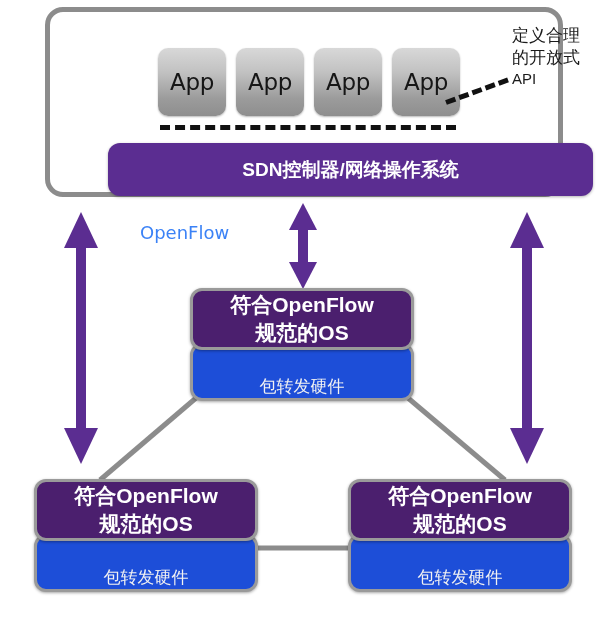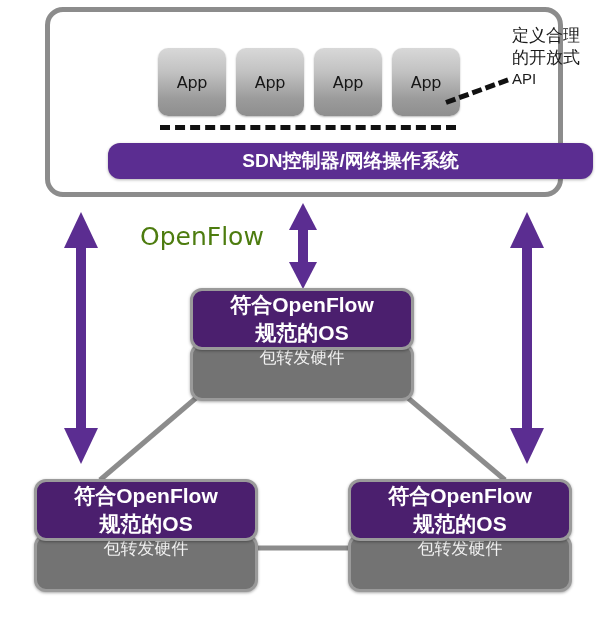--- a/index.html
+++ b/index.html
@@ -34,21 +34,21 @@
     position: absolute;
     width: 68px;
     height: 68px;
     border-radius: 10px;
     background: linear-gradient(to bottom, #d8d8d8 0%, #c2c2c2 35%, #9b9b9b 75%, #8e8e8e 100%);
     box-shadow: 0 1px 2px rgba(0,0,0,0.28);
     display: flex;
     align-items: center;
     justify-content: center;
     color: #161616;
-    font-size: 16px;
+    font-size: 23px;
     font-family: "DejaVu Sans", sans-serif;
     letter-spacing: -0.3px;
   }
   #app-0 { left: 108px; top: 36px; }
   #app-1 { left: 186px; top: 36px; }
   #app-2 { left: 264px; top: 36px; }
   #app-3 { left: 342px; top: 36px; }
 
   
   .api-dash-h {
@@ -86,40 +86,40 @@
     font-size: 15px;
     font-family: "Liberation Sans", sans-serif;
   }
 
   
   .controller-bar {
     position: absolute;
     left: 58px;
     top: 131px;
     width: 485px;
-    height: 36px;
+    height: 53px;
     border-radius: 12px;
     background: #5b2d91;
     display: flex;
     align-items: center;
     justify-content: center;
     color: #ffffff;
     font-size: 19px;
     font-weight: bold;
     box-shadow: 0 1px 3px rgba(0,0,0,0.3);
     box-sizing: border-box;
   }
 
   
   .openflow-label {
     position: absolute;
     left: 140px;
     top: 222px;
-    color: #4d7c0f;
-    font-size: 25px;
+    color: #3b82f6;
+    font-size: 18px;
     font-family: "DejaVu Sans", sans-serif;
   }
 
   
   .v-arrow {
     position: absolute;
   }
 
   
   .switch {
@@ -147,25 +147,25 @@
     z-index: 3;
     box-shadow: 0 1px 3px rgba(0,0,0,0.35);
   }
   .switch-hw {
     position: absolute;
     left: 0;
     top: 55px;
     width: 100%;
     height: 58px;
     border-radius: 12px;
-    background: #737373;
+    background: #1d4ed8;
     border: 3px solid #9a9a9a;
     box-sizing: border-box;
     display: flex;
-    align-items: flex-start;
+    align-items: flex-end;
     justify-content: center;
     color: #f2f2f2;
     font-size: 17px;
     z-index: 2;
     box-shadow: 0 1px 3px rgba(0,0,0,0.35);
   }
 
   #switch-mid  { left: 190px; top: 288px; width: 224px; height: 113px; }
   #switch-left { left: 34px;  top: 479px; width: 224px; height: 113px; }
   #switch-right{ left: 348px; top: 479px; width: 224px; height: 113px; }

